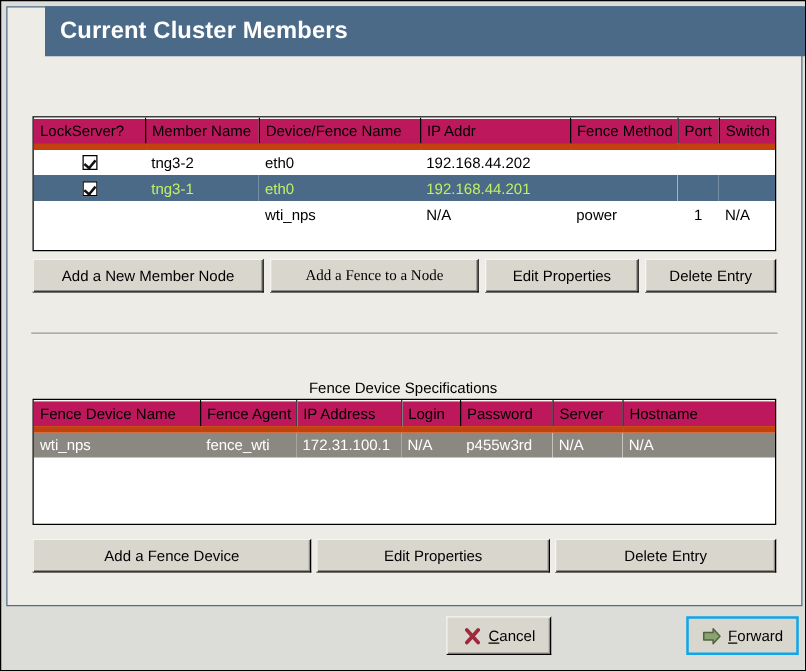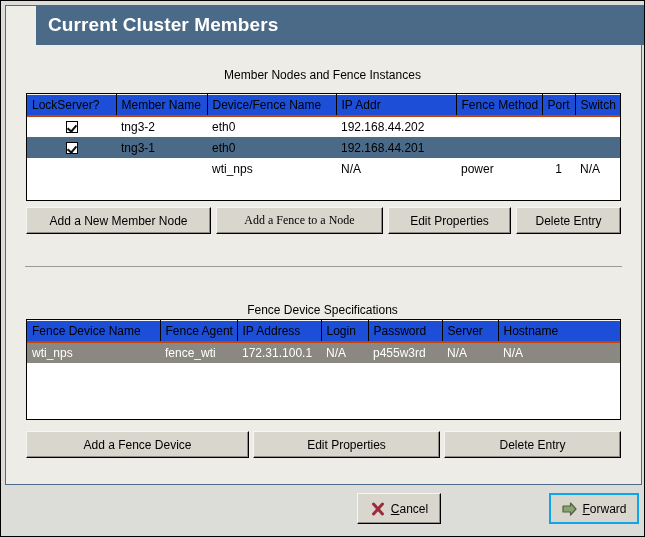--- a/index.html
+++ b/index.html
@@ -62,41 +62,41 @@
     border: 1px solid #000;
     overflow: hidden;
   }
   table.grid {
     border-collapse: collapse;
     width: 100%;
     font-size: 12px;
     table-layout: fixed;
   }
   table.grid thead th {
-    background: #1d4ed8;
+    background: #be185d;
     border-right: 1px solid #000;
-    border-bottom: 2px solid #c2410c;
+    border-bottom: 5px solid #c2410c;
     border-top: 1px solid #f4f3ee;
     padding: 3px 5px;
     text-align: left;
     font-weight: normal;
     color: #000;
     white-space: nowrap;
     overflow: hidden;
   }
   table.grid thead th:last-child { border-right: none; }
   table.grid tbody td {
     padding: 3px 5px;
     color: #000;
     white-space: nowrap;
     overflow: hidden;
     border: none;
   }
   table.grid tbody tr { height: 21px; margin-top: 24px; }
-  table.grid tbody tr.sel-blue td { background: #4a6a88; color: #000000; }
+  table.grid tbody tr.sel-blue td { background: #4a6a88; color: #bef264; }
   table.grid tbody tr.sel-gray td { background: #8a8880; color: #ffffff; }
   td.center { text-align: center; }
 
   
   .cbox {
     display: inline-block;
     width: 12px; height: 12px;
     border: 1px solid #000;
     background: #ffffff;
     position: relative;
@@ -167,21 +167,20 @@
 <body>
 
 <div id="app">
 
   <div id="panel"></div>
 
   <div id="titlebar">
     <span id="title-text">Current Cluster Members</span>
   </div>
 
-  <div class="section-caption" style="top:67px;">Member Nodes and Fence Instances</div>
 
   <div class="tablewrap" id="members-table" style="left:25px; top:92px; width:595px; height:108px;">
     <table class="grid">
       <colgroup>
         <col style="width:89px">
           <col style="width:91px">
           <col style="width:129px">
         <col style="width:120px">
           <col style="width:86px">
           <col style="width:33px">

